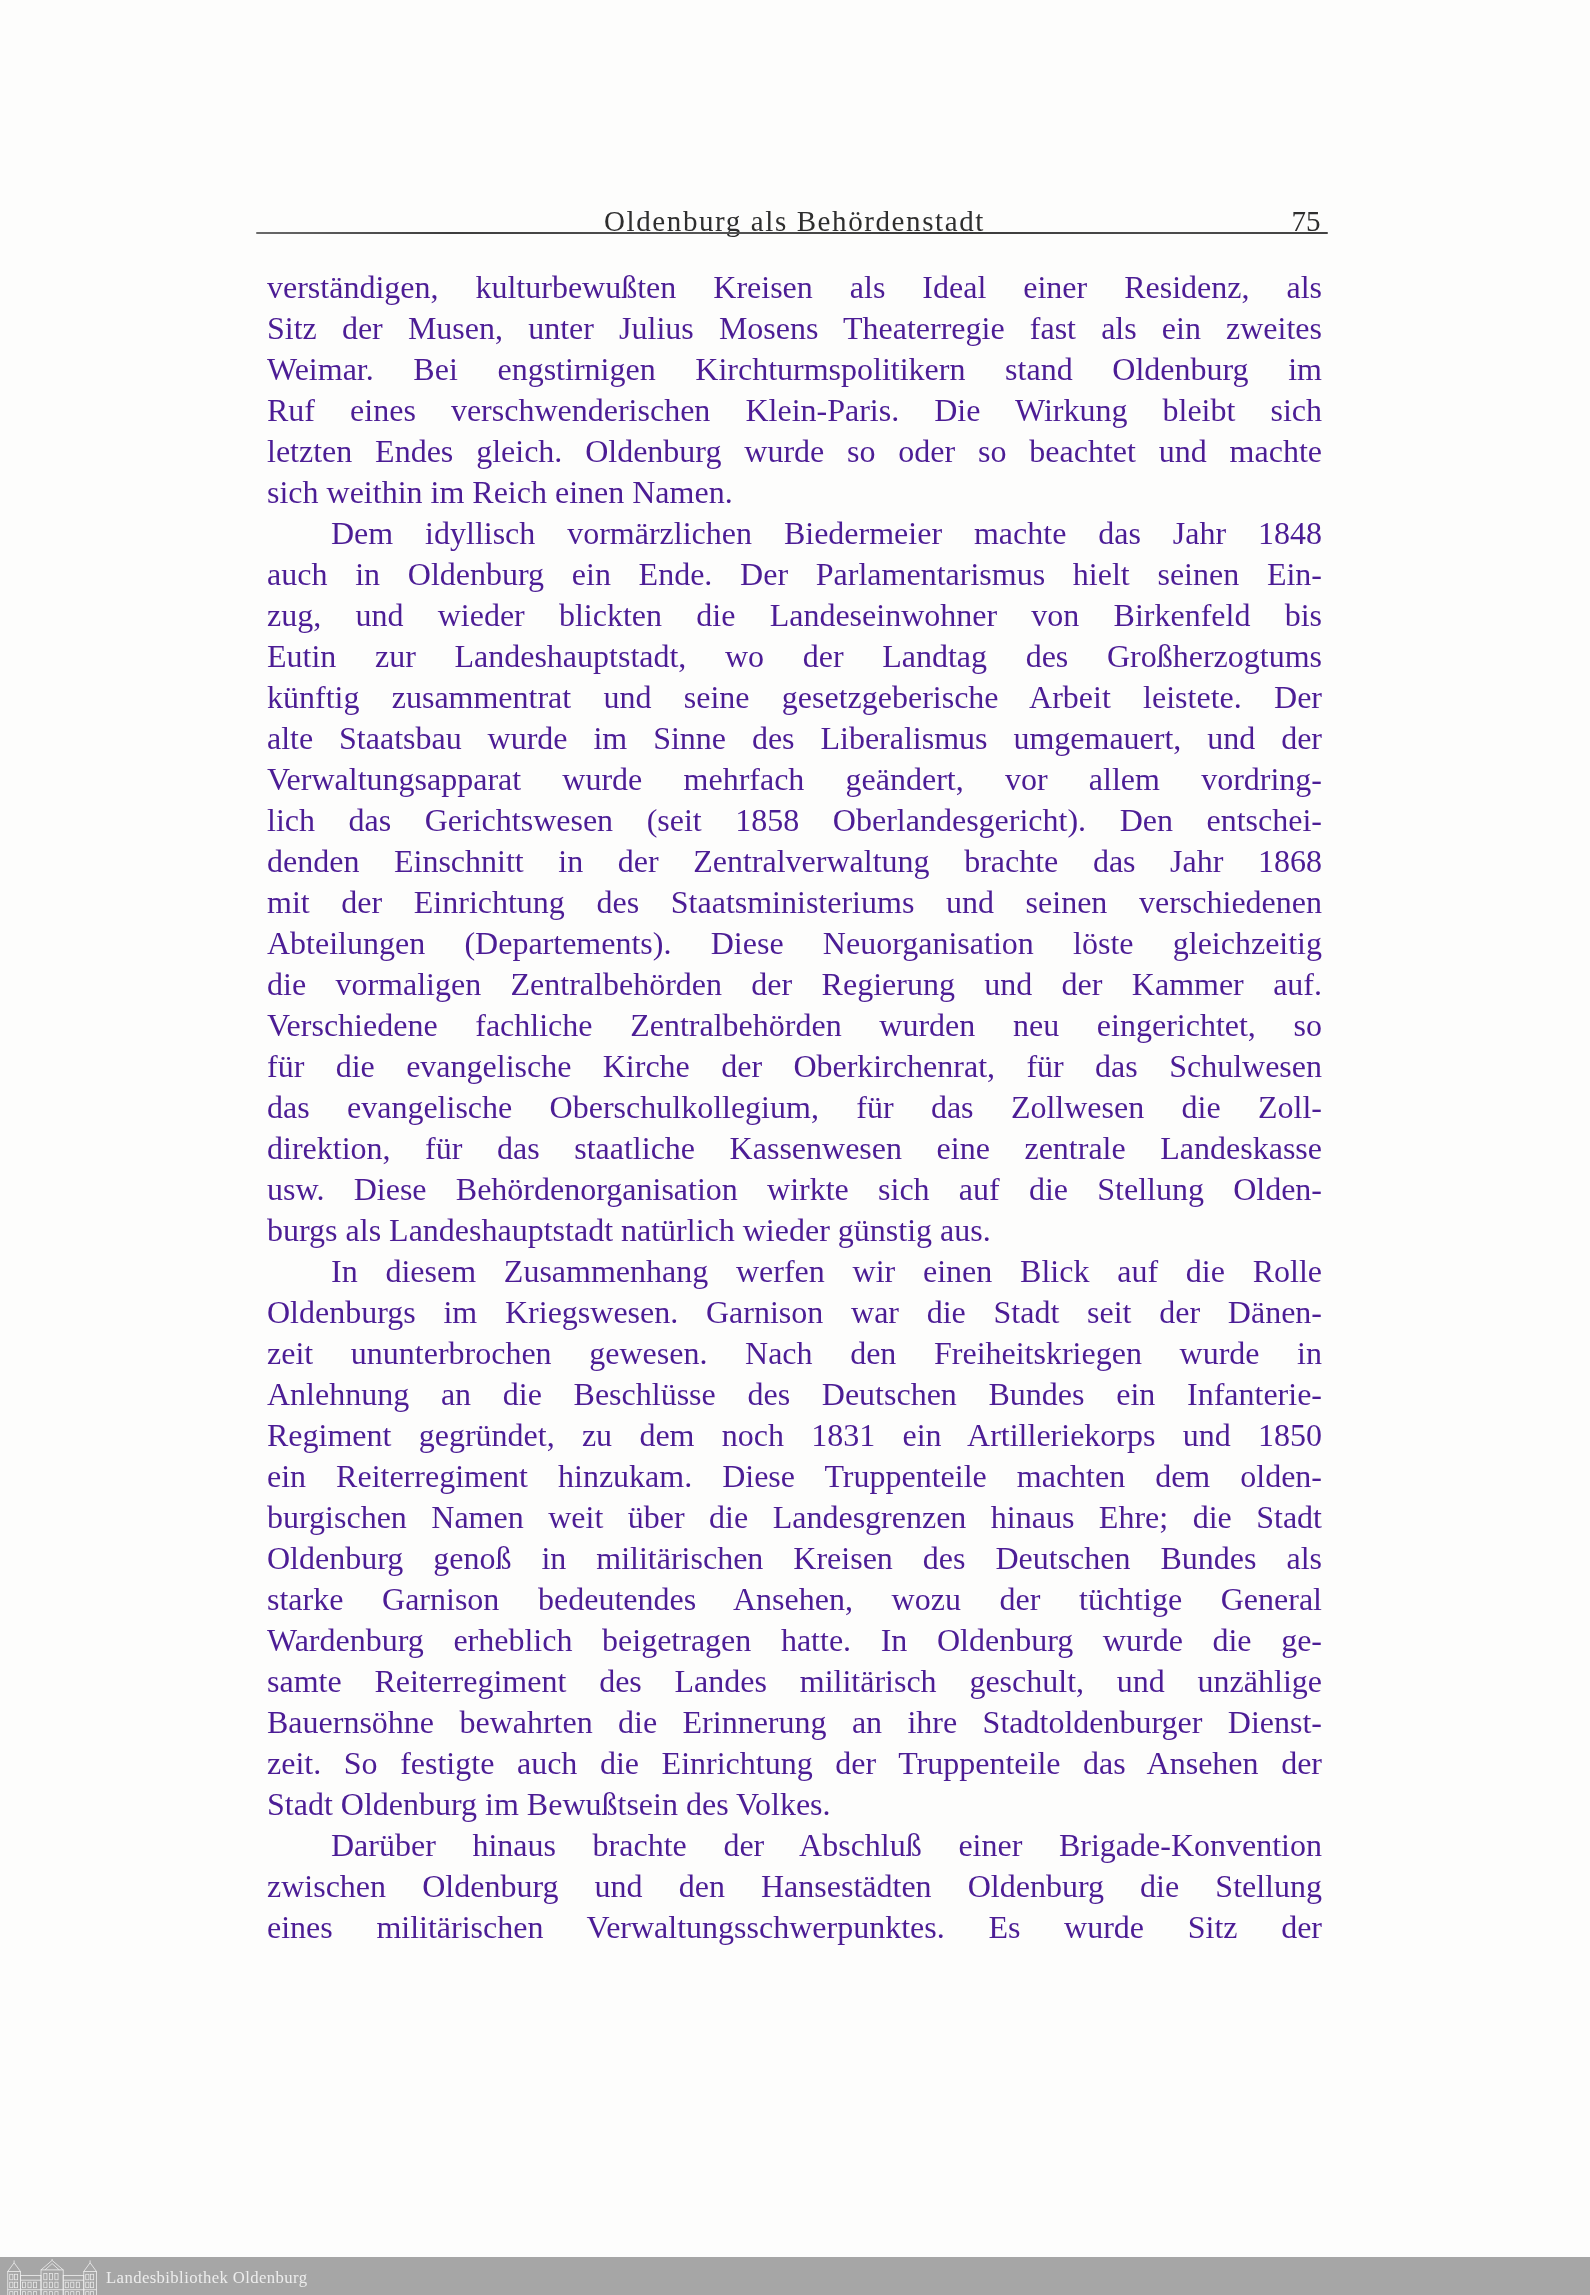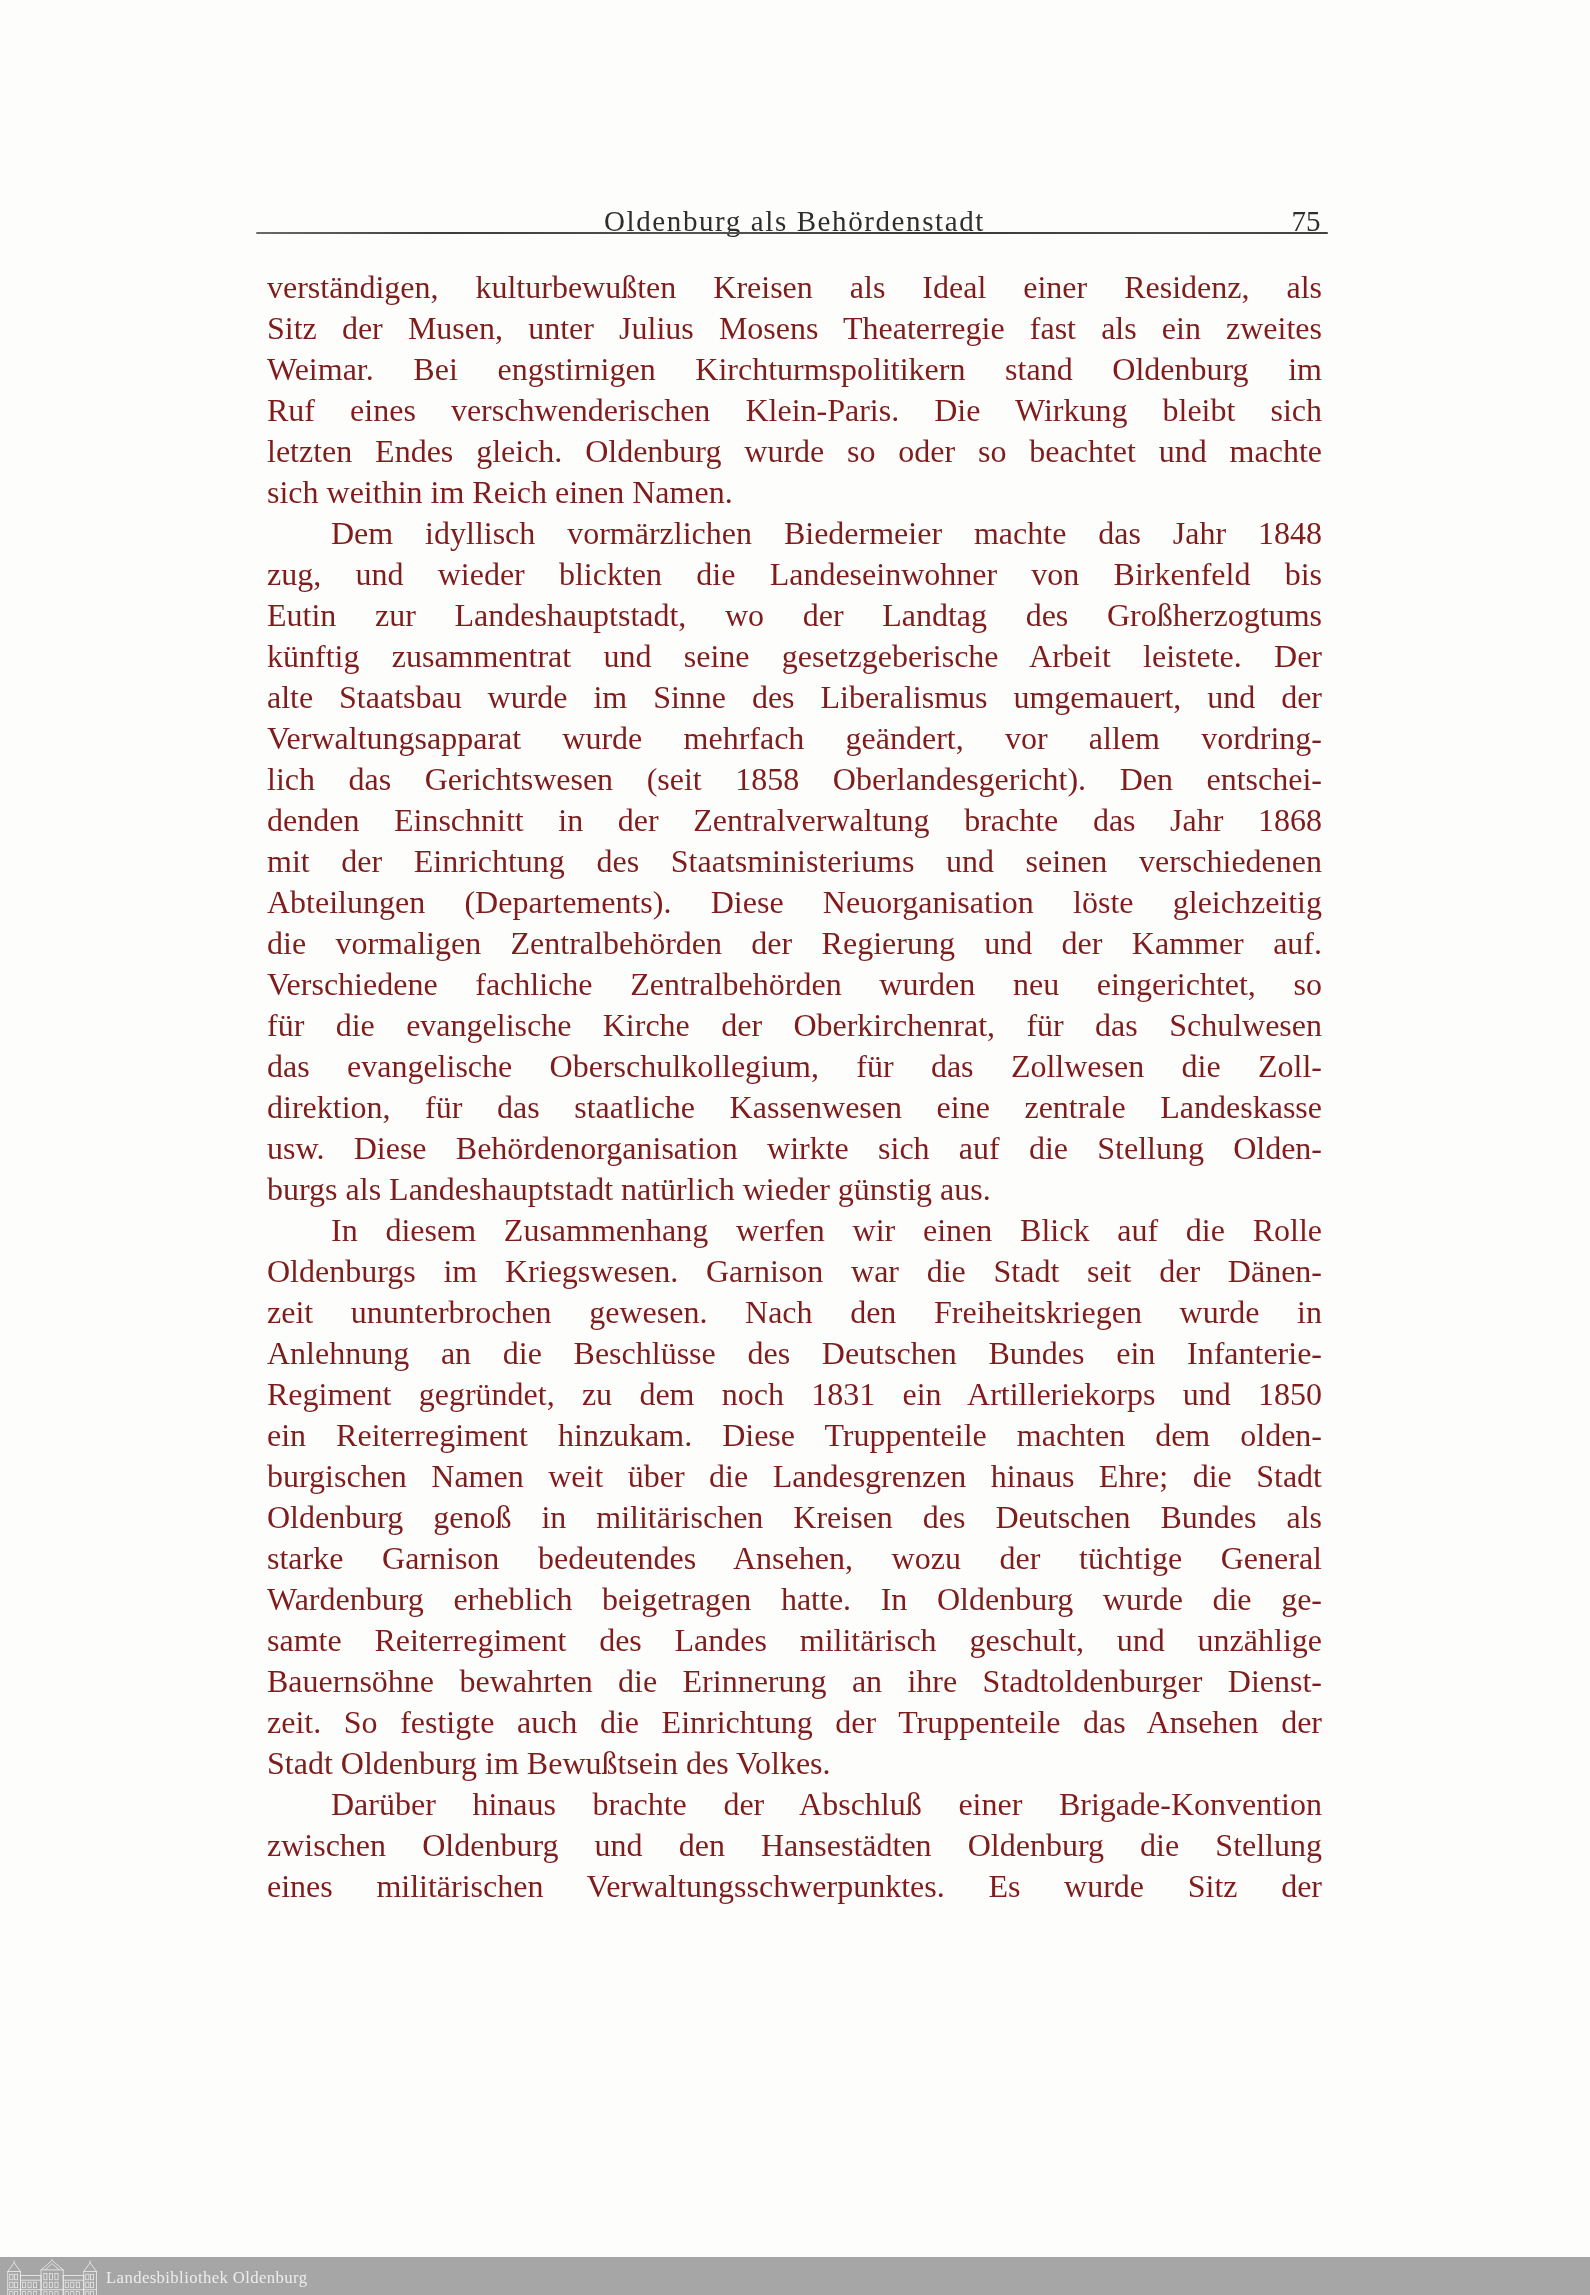--- a/index.html
+++ b/index.html
@@ -63,31 +63,32 @@
 <body>
 
 <div class="page" style="background: rgb(253, 253, 252);">
 
   <div class="running-head">
     <div class="head-title">Oldenburg als Behördenstadt</div>
     <div class="head-page-number">75</div>
   </div>
   <div class="head-rule"></div>
 
-  <div class="text-block" style="color: #7f1d1d;">
+  <div class="text-block" style="color: #4c1d95;">
       <div class="paragraph">
         <div class="line">verständigen, kulturbewußten Kreisen als Ideal einer Residenz, als</div>
         <div class="line">Sitz der Musen, unter Julius Mosens Theaterregie fast als ein zweites</div>
         <div class="line">Weimar. Bei engstirnigen Kirchturmspolitikern stand Oldenburg im</div>
         <div class="line">Ruf eines verschwenderischen Klein-Paris. Die Wirkung bleibt sich</div>
         <div class="line">letzten Endes gleich. Oldenburg wurde so oder so beachtet und machte</div>
         <div class="line para-end">sich weithin im Reich einen Namen.</div>
       </div>
       <div class="paragraph">
         <div class="line indent">Dem idyllisch vormärzlichen Biedermeier machte das Jahr 1848</div>
+        <div class="line">auch in Oldenburg ein Ende. Der Parlamentarismus hielt seinen Ein-</div>
         <div class="line">zug, und wieder blickten die Landeseinwohner von Birkenfeld bis</div>
         <div class="line">Eutin zur Landeshauptstadt, wo der Landtag des Großherzogtums</div>
         <div class="line">künftig zusammentrat und seine gesetzgeberische Arbeit leistete. Der</div>
         <div class="line">alte Staatsbau wurde im Sinne des Liberalismus umgemauert, und der</div>
         <div class="line">Verwaltungsapparat wurde mehrfach geändert, vor allem vordring-</div>
         <div class="line">lich das Gerichtswesen (seit 1858 Oberlandesgericht). Den entschei-</div>
         <div class="line">denden Einschnitt in der Zentralverwaltung brachte das Jahr 1868</div>
         <div class="line">mit der Einrichtung des Staatsministeriums und seinen verschiedenen</div>
         <div class="line">Abteilungen (Departements). Diese Neuorganisation löste gleichzeitig</div>
         <div class="line">die vormaligen Zentralbehörden der Regierung und der Kammer auf.</div>

